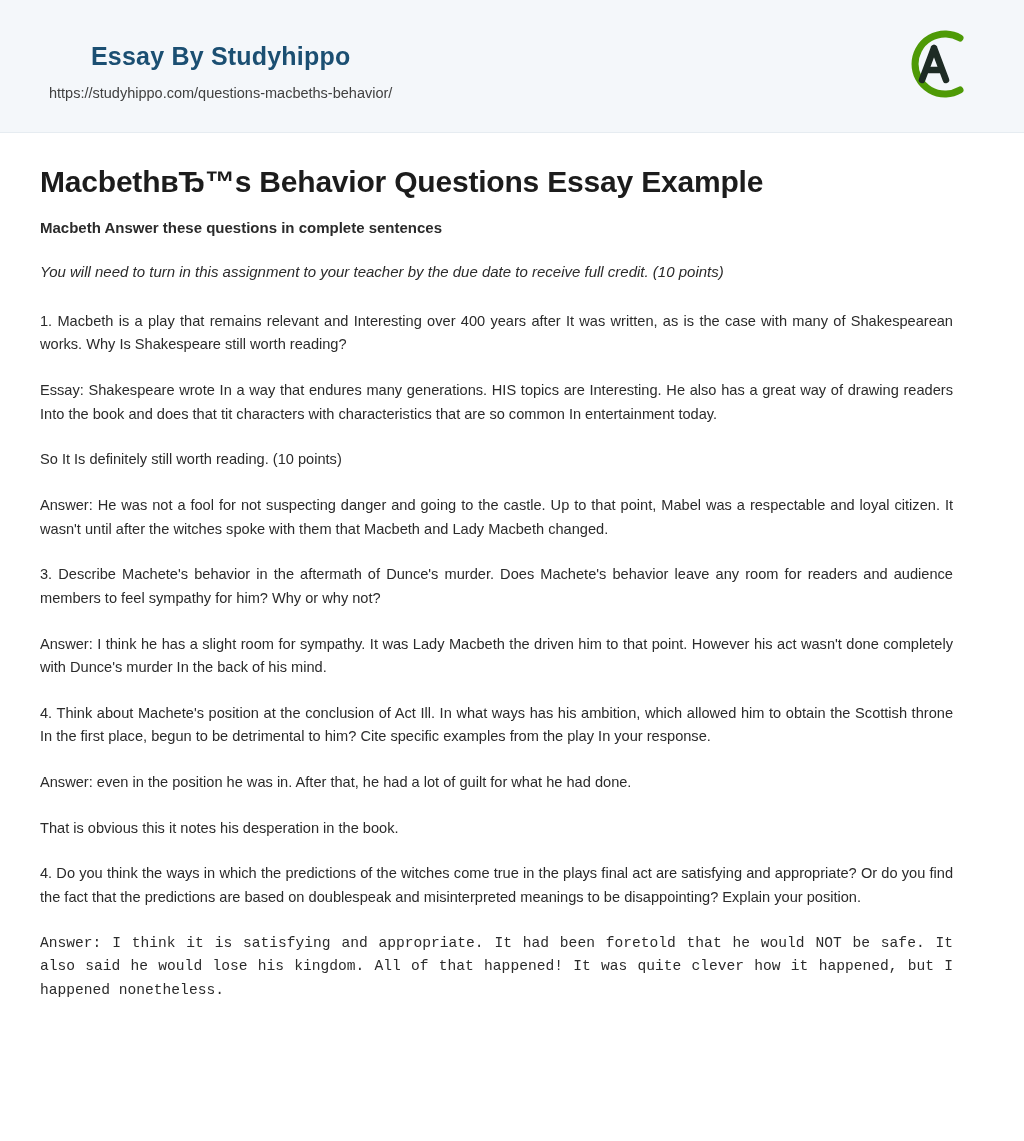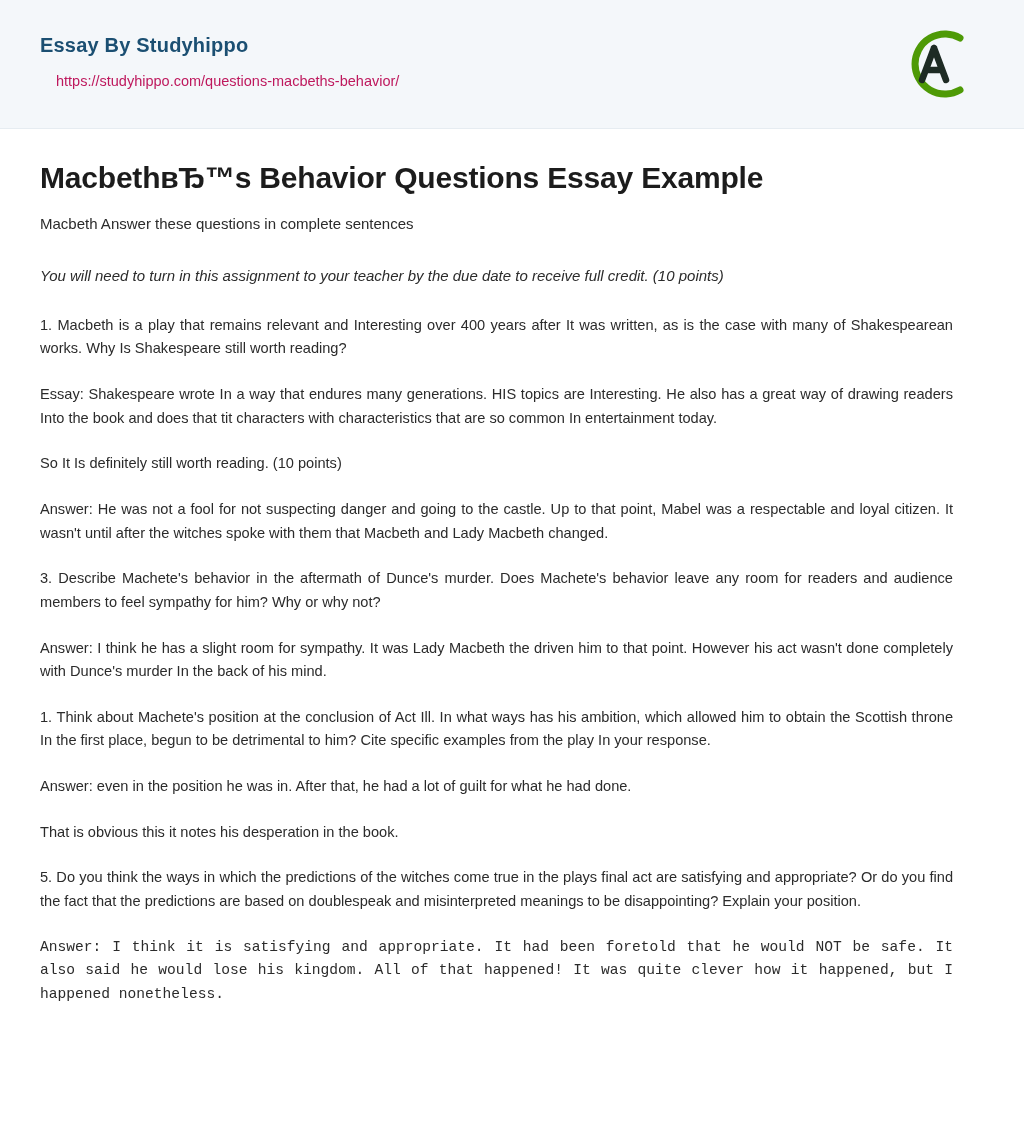--- a/index.html
+++ b/index.html
@@ -20,31 +20,32 @@
   .header {
     background: #f4f7fa;
     padding: 26px 40px 22px 40px;
     display: flex;
     align-items: flex-start;
     justify-content: space-between;
     border-bottom: 1px solid #e6ecf1;
   }
   .brand-block { padding-top: 4px; }
   .brand-title {
-    font-size: 20px;
+    font-size: 25px;
     font-weight: bold;
     color: #1b4f72;
     letter-spacing: 0.2px;
-    margin: 4px 0 14px 0;
+    margin: 12px 0 14px 0;
     font-family: "Liberation Sans", sans-serif;
+    text-align: center;
   }
   .brand-url {
     font-size: 14.5px;
-    color: #be185d;
-    margin: 16px;
+    color: #404040;
+    margin: 9px;
     font-family: "Liberation Sans", sans-serif;
   }
   .logo-wrap {
     width: 84px;
     height: 84px;
     margin-right: 8px;
     margin-top: -4px;
     display: flex;
     align-items: center;
     justify-content: center;
@@ -57,22 +58,23 @@
     font-size: 30px;
     line-height: 1.26;
     font-weight: bold;
     color: #1c1c1c;
     margin: 0 0 16px 0;
     letter-spacing: -0.2px;
   }
   .subtitle {
     font-size: 15px;
     color: #2b2b2b;
-    margin: 0 0 30px 0;
+    margin: 0 0 22px 0;
     line-height: 1.5;
+    font-weight: bold;
   }
   .note {
     font-size: 15px;
     font-style: italic;
     color: #2b2b2b;
     margin: 0 0 26px 0;
     line-height: 1.5;
   }
   p.para {
     font-size: 14.6px;
@@ -105,20 +107,20 @@
     <h1 class="doc-title">MacbethвЂ™s Behavior Questions Essay Example</h1>
     <p class="subtitle">Macbeth Answer these questions in complete sentences</p>
     <p class="note">You will need to turn in this assignment to your teacher by the due date to receive full credit. (10 points)</p>
 
     <p class="para">1. Macbeth is a play that remains relevant and Interesting over 400 years after It was written, as is the case with many of Shakespearean works. Why Is Shakespeare still worth reading?</p>
     <p class="para">Essay: Shakespeare wrote In a way that endures many generations. HIS topics are Interesting. He also has a great way of drawing readers Into the book and does that tit characters with characteristics that are so common In entertainment today.</p>
     <p class="para">So It Is definitely still worth reading. (10 points)</p>
     <p class="para">Answer: He was not a fool for not suspecting danger and going to the castle. Up to that point, Mabel was a respectable and loyal citizen. It wasn't until after the witches spoke with them that Macbeth and Lady Macbeth changed.</p>
     <p class="para">3. Describe Machete's behavior in the aftermath of Dunce's murder. Does Machete's behavior leave any room for readers and audience members to feel sympathy for him? Why or why not?</p>
     <p class="para">Answer: I think he has a slight room for sympathy. It was Lady Macbeth the driven him to that point. However his act wasn't done completely with Dunce's murder In the back of his mind.</p>
-    <p class="para">1. Think about Machete's position at the conclusion of Act Ill. In what ways has his ambition, which allowed him to obtain the Scottish throne In the first place, begun to be detrimental to him? Cite specific examples from the play In your response.</p>
+    <p class="para">4. Think about Machete's position at the conclusion of Act Ill. In what ways has his ambition, which allowed him to obtain the Scottish throne In the first place, begun to be detrimental to him? Cite specific examples from the play In your response.</p>
     <p class="para">Answer: even in the position he was in. After that, he had a lot of guilt for what he had done.</p>
     <p class="para">That is obvious this it notes his desperation in the book.</p>
-    <p class="para">5. Do you think the ways in which the predictions of the witches come true in the plays final act are satisfying and appropriate? Or do you find the fact that the predictions are based on doublespeak and misinterpreted meanings to be disappointing? Explain your position.</p>
+    <p class="para">4. Do you think the ways in which the predictions of the witches come true in the plays final act are satisfying and appropriate? Or do you find the fact that the predictions are based on doublespeak and misinterpreted meanings to be disappointing? Explain your position.</p>
     <p class="para">Answer: I think it is satisfying and appropriate. It had been foretold that he would NOT be safe. It also said he would lose his kingdom. All of that happened! It was quite clever how it happened, but I happened nonetheless.</p>
   </div>
 
 </div>
 
 </body></html>

